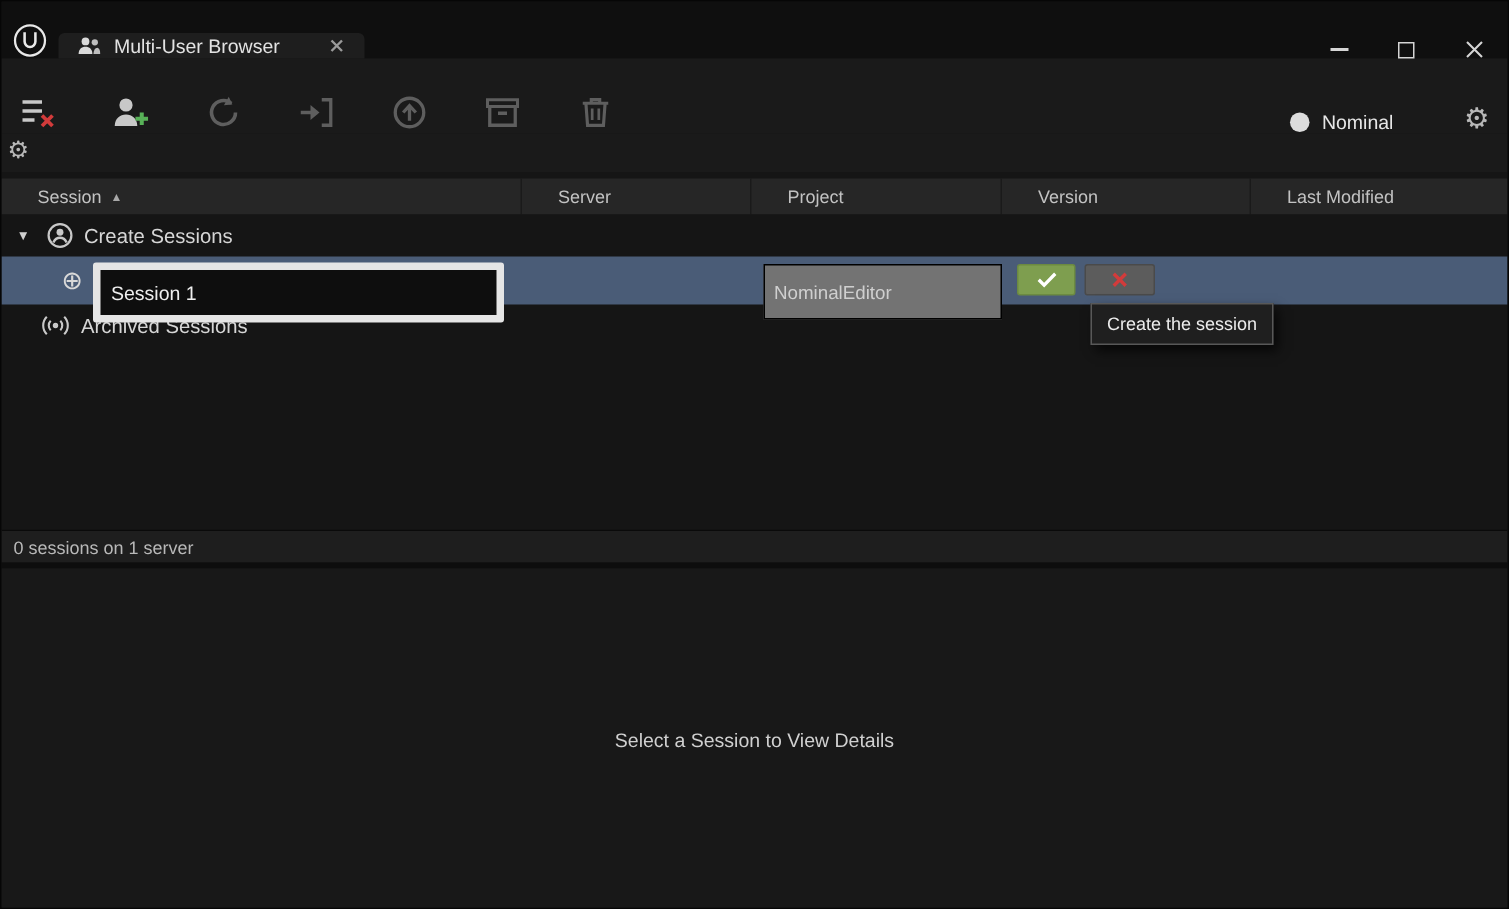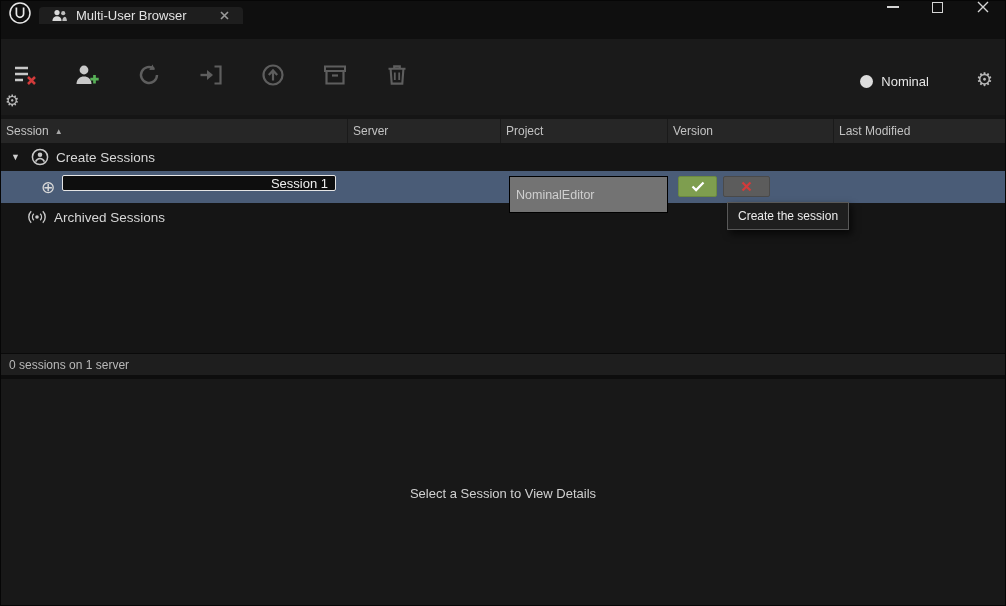--- a/index.html
+++ b/index.html
@@ -4,21 +4,21 @@
 <style>
   * { box-sizing: border-box; margin: 0; padding: 0; }
   html, body { width: 1006px; height: 606px; }
   body {
     font-family: "Liberation Sans", "DejaVu Sans", sans-serif;
     background: #151515; color: #cfcfcf; font-size: 13px;
     overflow: hidden; border: 1px solid #060606;
   }
 
   
-  .titlebar { height: 38px; background: #0f0f0f; display: flex; align-items: flex-start; }
+  .titlebar { height: 38px; background: #0f0f0f; display: flex; align-items: flex-end; }
   .logo { width: 38px; display: flex; align-items: center; justify-content: center; }
   .tab {
     display: flex; align-items: center; gap: 9px; background: #1e1e1e;
     margin-top: 6px; padding: 0 10px 0 12px; min-width: 204px;
     border-top-left-radius: 4px; border-top-right-radius: 4px;
   }
   .tab-title { color: #e2e2e2; font-size: 13px; }
   .tab-close { margin-left: auto; display: flex; align-items: center; padding: 4px; cursor: pointer; }
   .win-controls { margin-left: auto; display: flex; align-items: stretch; }
   .win-btn { width: 45px; display: flex; align-items: center; justify-content: center; cursor: pointer; }
@@ -43,35 +43,35 @@
   .search-input::placeholder { color: #6c6c6c; }
   .search-gear { font-size: 16px; }
   .gap { height: 4px; background: #151515; }
 
   
   .table-header {
     height: 24px; background: #262626; display: grid;
     grid-template-columns: 347px 153px 167px 166px 1fr;
     align-items: stretch; font-size: 12px; color: #c2c2c2;
   }
-  .th { display: flex; align-items: center; gap: 6px; padding: 0 5px; border-right: 1px solid #1a1a1a; }
+  .th { display: flex; align-items: center; gap: 6px; padding: 0 24px; border-right: 1px solid #1a1a1a; }
   .sort-arrow { font-size: 8px; color: #a8a8a8; }
 
   .rows { position: relative; height: 210px; background: #151515; }
   .row-group { height: 28px; display: flex; align-items: center; color: #d6d6d6; font-size: 13.5px; }
   .row-active { padding-left: 10px; gap: 7px; }
   .row-archived { padding-left: 27px; gap: 8px; }
   .expander { font-size: 9px; color: #cfcfcf; width: 13px; }
 
   .new-row { height: 32px; background: #4a5c77; position: relative; }
   .plus-icon { position: absolute; left: 40px; top: 50%; transform: translateY(-50%); font-size: 17px; color: #d8d8d8; line-height: 1; cursor: pointer; }
   .name-input {
-    position: absolute; left: 61px; top: 4px; width: 274px; height: 16px;
-    background: #0e0e0e; border: 1px solid #e5e5e5; border-radius: 2px;
-    color: #eeeeee; padding: 0 7px; font-size: 13px; font-family: inherit; outline: none; text-align: right;
+    position: absolute; left: 61px; top: 4px; width: 274px; height: 40px;
+    background: #0e0e0e; border: 5px solid #e5e5e5; border-radius: 2px;
+    color: #eeeeee; padding: 0 7px; font-size: 13px; font-family: inherit; outline: none;
   }
   .project-input {
     position: absolute; left: 508px; top: 5px; width: 159px; height: 37px;
     background: #737373; border: 1px solid #000; color: #cfcfcf;
     padding: 0 6px; font-size: 12.5px; font-family: inherit; outline: none;
   }
   .ok-btn {
     position: absolute; left: 677px; top: 5px; width: 39px; height: 21px;
     background: #7e9e4f; border: 1px solid #6c8a41; border-radius: 2px;
     display: flex; align-items: center; justify-content: center; cursor: pointer;

